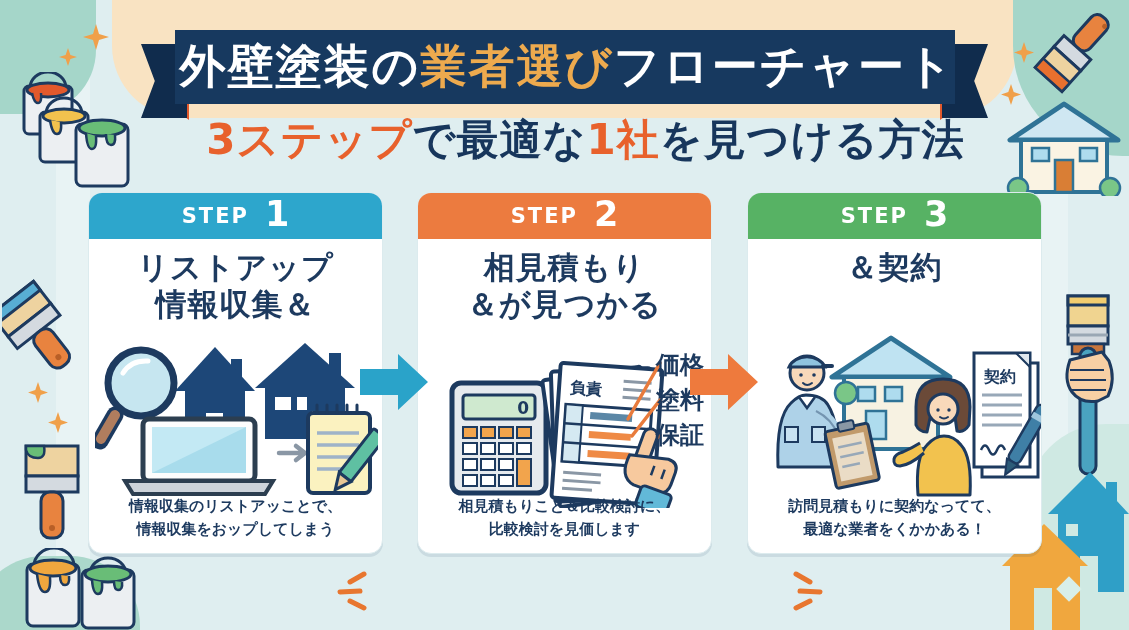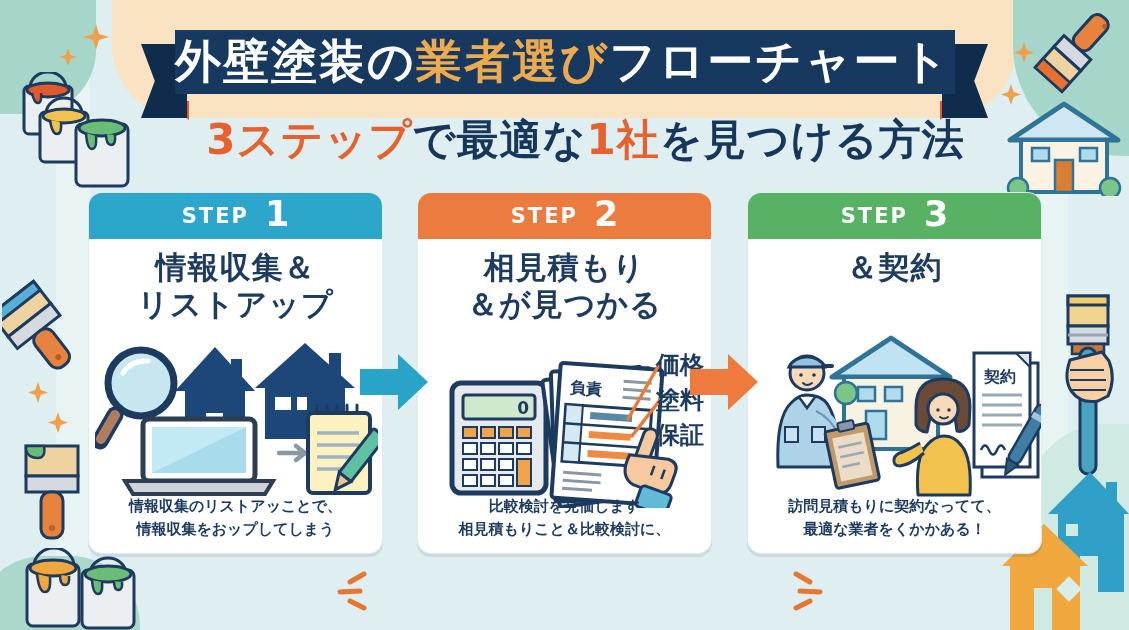--- a/index.html
+++ b/index.html
@@ -14,22 +14,22 @@
   .stripe-a { left:56px; width:34px; }
   .stripe-b { left:1038px; width:30px; }
   .blob { position:absolute; }
   .blob-tl { left:-36px; top:-44px; width:132px; height:158px; background:#a5d6c9; border-radius:0 0 64px 0; }
   .blob-tr { right:-34px; top:-40px; width:150px; height:196px; background:#a5d6c9; border-radius:0 0 0 110px; }
   .blob-bl { left:-26px; top:556px; width:166px; height:110px; background:#abd8cb; border-radius:70px 70px 0 0; }
   .blob-br { left:1026px; top:424px; width:120px; height:230px; background:#cfe9e3; border-radius:80px 0 0 0; }
   .cream-arch { position:absolute; left:112px; top:-46px; width:905px; height:164px; background:#f9e3c2; border-radius:0 0 72px 72px; }
   
   .ribbon-main {
-    position:absolute; left:175px; top:30px; width:780px; height:64px; z-index:6;
-    background:#17395f; display:flex; align-items:center; justify-content:flex-start;
+    position:absolute; left:175px; top:30px; width:780px; height:74px; z-index:6;
+    background:#17395f; display:flex; align-items:center; justify-content:flex-end;
   }
   .ribbon-tail { position:absolute; top:44px; width:46px; height:74px; background:#102c4d; z-index:5; }
   .tail-left  { left:141px;  clip-path:polygon(0% 0%, 30% 50%, 0% 100%, 100% 100%, 100% 0%); }
   .tail-right { left:942px;  clip-path:polygon(100% 0%, 70% 50%, 100% 100%, 0% 100%, 0% 0%); }
   .ribbon-wedge { position:absolute; top:101px; width:26px; height:19px; background:#e2592c; z-index:4; }
   .wedge-left { left:163px; clip-path:polygon(0 0, 100% 0, 100% 100%); }
   .wedge-right { left:940px; clip-path:polygon(0 0, 100% 0, 0 100%); }
   .banner-text { font-size:46px; font-weight:800; color:#ffffff; letter-spacing:2px; white-space:nowrap; }
   .banner-text .gold { color:#edaa4e; }
   
@@ -222,22 +222,22 @@
   </div>
 
   <div class="subtitle"><span class="accent">3ステップ</span><span>で最適な</span><span class="accent">1社</span><span>を見つける方法</span></div>
 
   <section class="card card1">
     <div class="card-header">
       <span class="step-label">STEP</span>
         <span class="step-number">1</span>
     </div>
     <div class="card-title">
+      <div>リストアップ</div>
       <div>情報収集＆</div>
-      <div>リストアップ</div>
     </div>
     <svg class="card-illustration" width="283" height="165" viewBox="0 0 283 165">
       <g fill="#1d4778">
         <rect x="136" y="26" width="11" height="20"></rect>
         <polygon points="120,14 80,58 160,58"></polygon>
         <rect x="90" y="56" width="60" height="50"></rect>
         <rect x="111" y="80" width="17" height="26" fill="#fff"></rect>
       </g>
       <g fill="#1d4778">
         <rect x="234" y="20" width="12" height="24"></rect>
@@ -333,22 +333,22 @@
         <rect x="206" y="94" width="14" height="38" rx="7" fill="#f7c99e" stroke="#1d3a5f" stroke-width="3"></rect>
         <path d="M200 126 q-3 24 14 27 l22 0 q13 -1 13 -13 l0 -13 q0 -10 -11 -10 z" fill="#f7c99e" stroke="#1d3a5f" stroke-width="3" stroke-linejoin="round"></path>
         <path d="M227 128 v10 M238 128 v10" stroke="#1d3a5f" stroke-width="2.5" fill="none"></path>
         <rect x="222" y="150" width="32" height="22" rx="4" fill="#62b9d8" stroke="#1d3a5f" stroke-width="3"></rect>
       </g>
     </svg>
     <span class="annotation ann-0">価格</span>
     <span class="annotation ann-1">塗料</span>
     <span class="annotation ann-2">保証</span>
     <div class="card-desc">
+      <div>相見積もりこと＆比較検討に、</div>
       <div>比較検討を見価します</div>
-      <div>相見積もりこと＆比較検討に、</div>
     </div>
   </section>
 
   <section class="card card3">
     <div class="card-header">
       <span class="step-label">STEP</span>
         <span class="step-number">3</span>
     </div>
     <div class="card-title">
       <div>＆契約</div>

